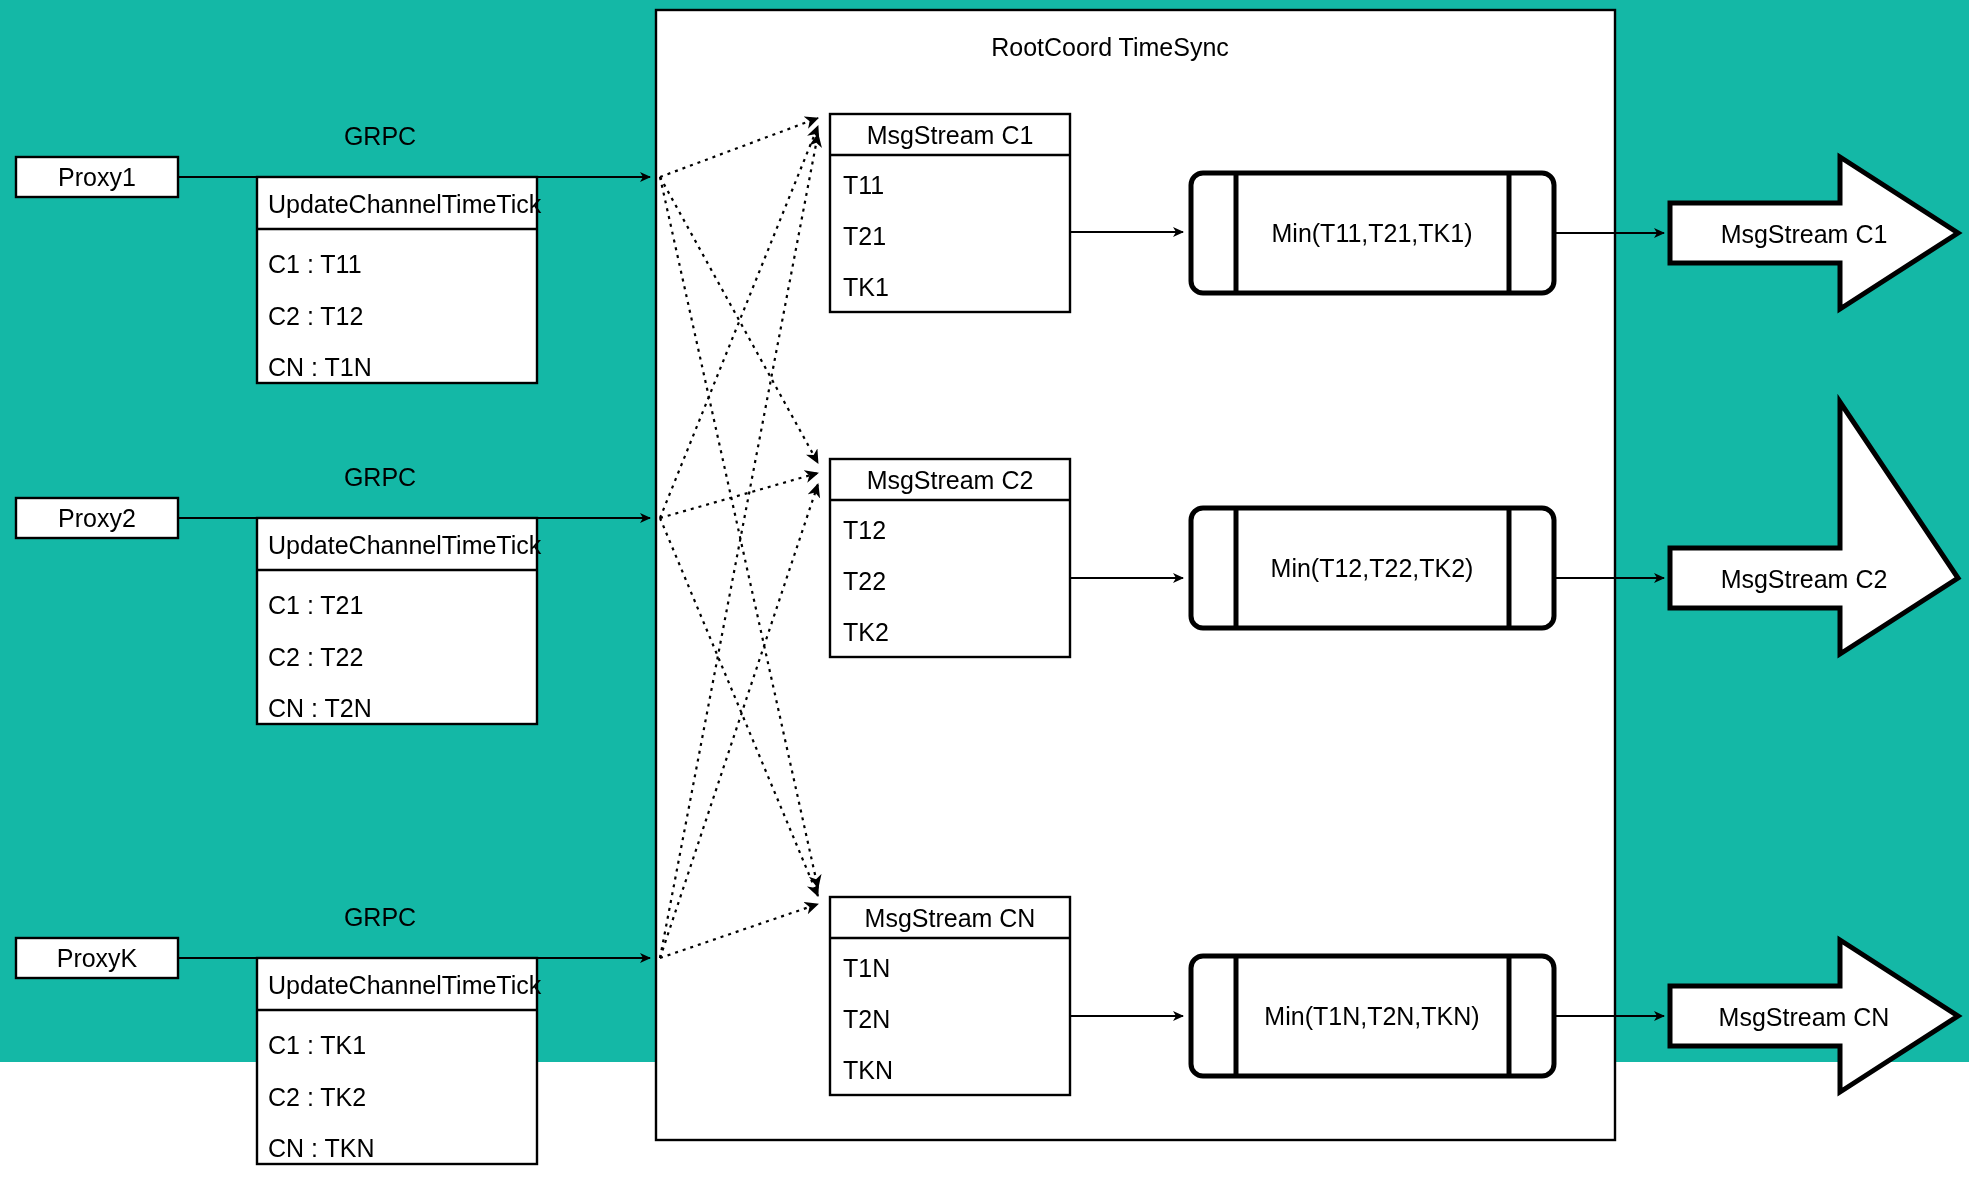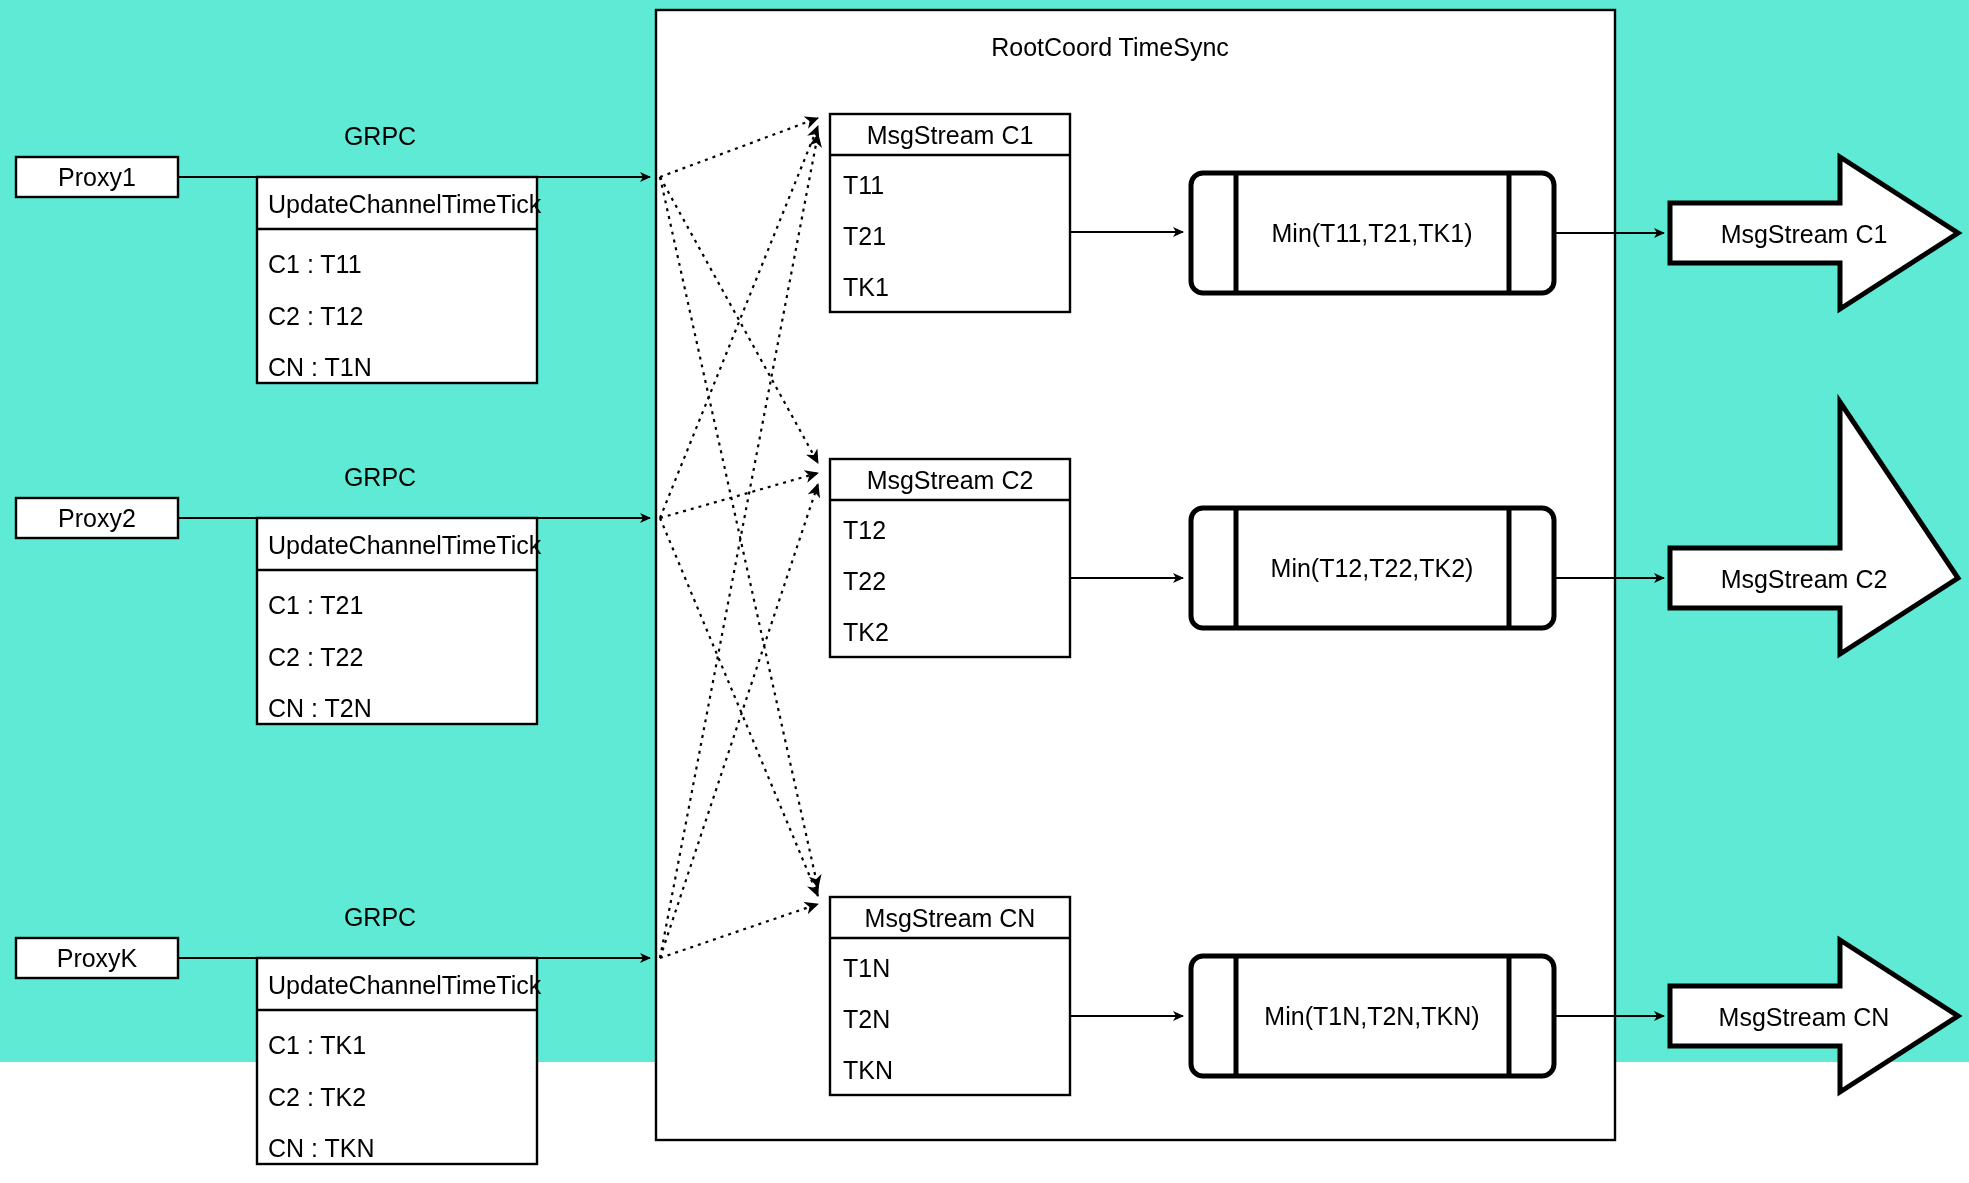--- a/index.html
+++ b/index.html
@@ -1,18 +1,18 @@
 <!DOCTYPE html>
 <html><head>
 <meta charset="utf-8">
 <style>
   html,body{margin:0;padding:0;background:#ffffff;}
   body{width:1969px;height:1183px;overflow:hidden;
        font-family:"Liberation Sans", sans-serif;}
-  #stage{position:relative;width:1969px;height:1062px;background:#5eead4;text-decoration:underline;}
+  #stage{position:relative;width:1969px;height:1062px;background:#14b8a6;text-decoration:underline;}
   svg.diagram{position:absolute;left:0;top:0;width:1969px;height:1183px;}
   .shape{fill:#ffffff;stroke:#000000;stroke-width:2.4;}
   .shape-thick{fill:#ffffff;stroke:#000000;stroke-width:5;}
   .divider{stroke:#000000;stroke-width:2.4;}
   .divider-thick{stroke:#000000;stroke-width:5;}
   .conn{stroke:#000000;stroke-width:2.2;fill:none;}
   .dotted{stroke:#000000;stroke-width:2.2;fill:none;stroke-dasharray:3 5;stroke-linecap:butt;}
   .lbl{font-family:"Liberation Sans", sans-serif;fill:#000000;font-size:25px;}
   .lbl-c{text-anchor:middle;}
   .lbl-l{text-anchor:start;}

